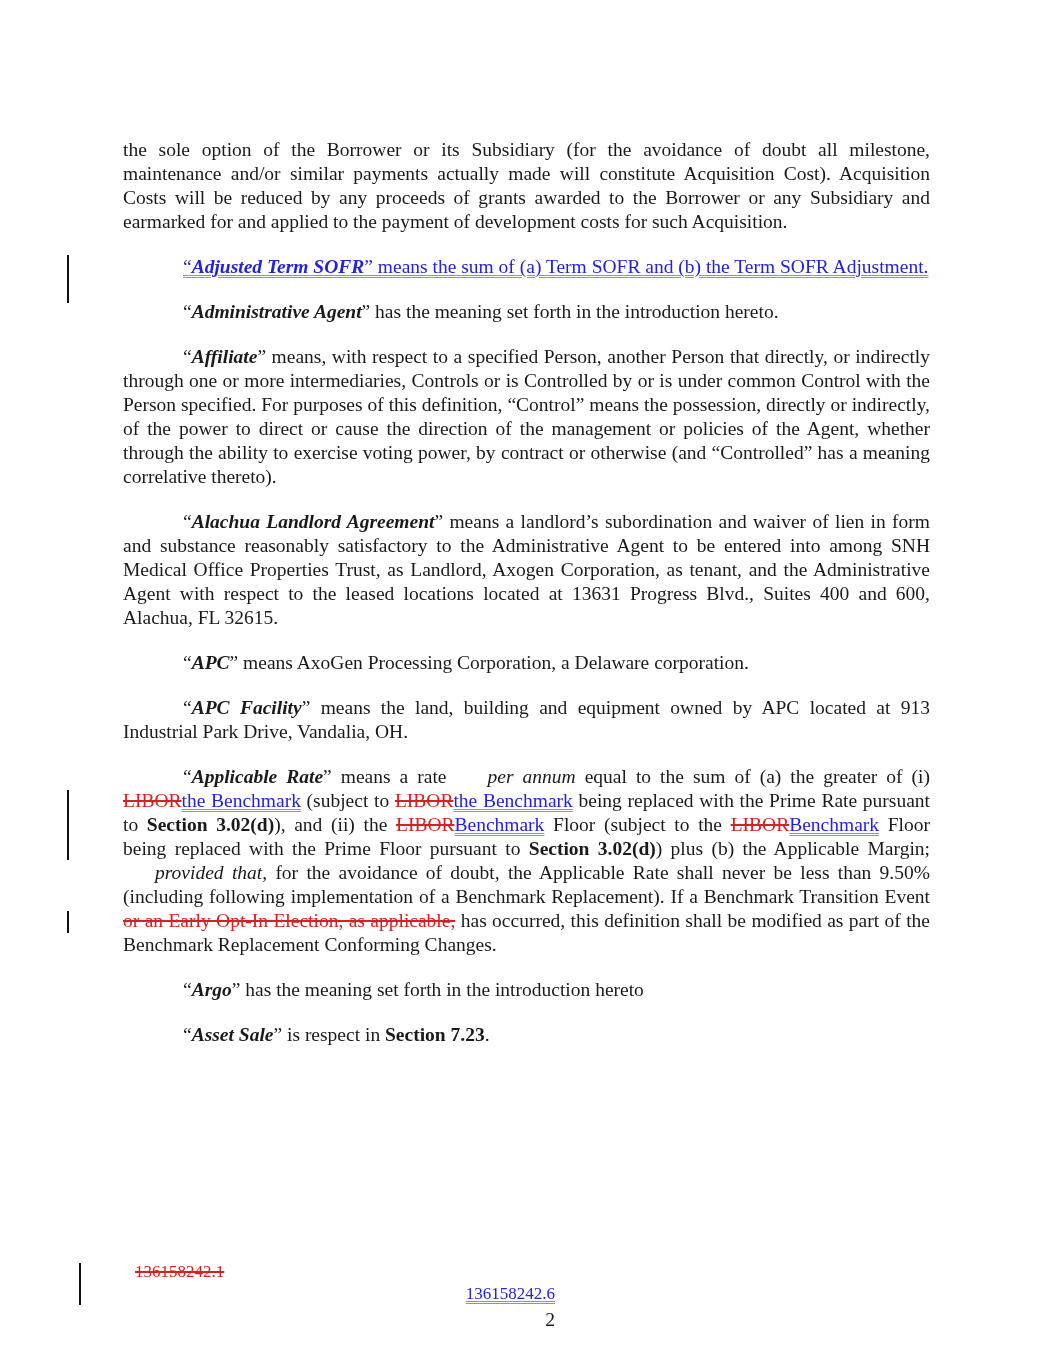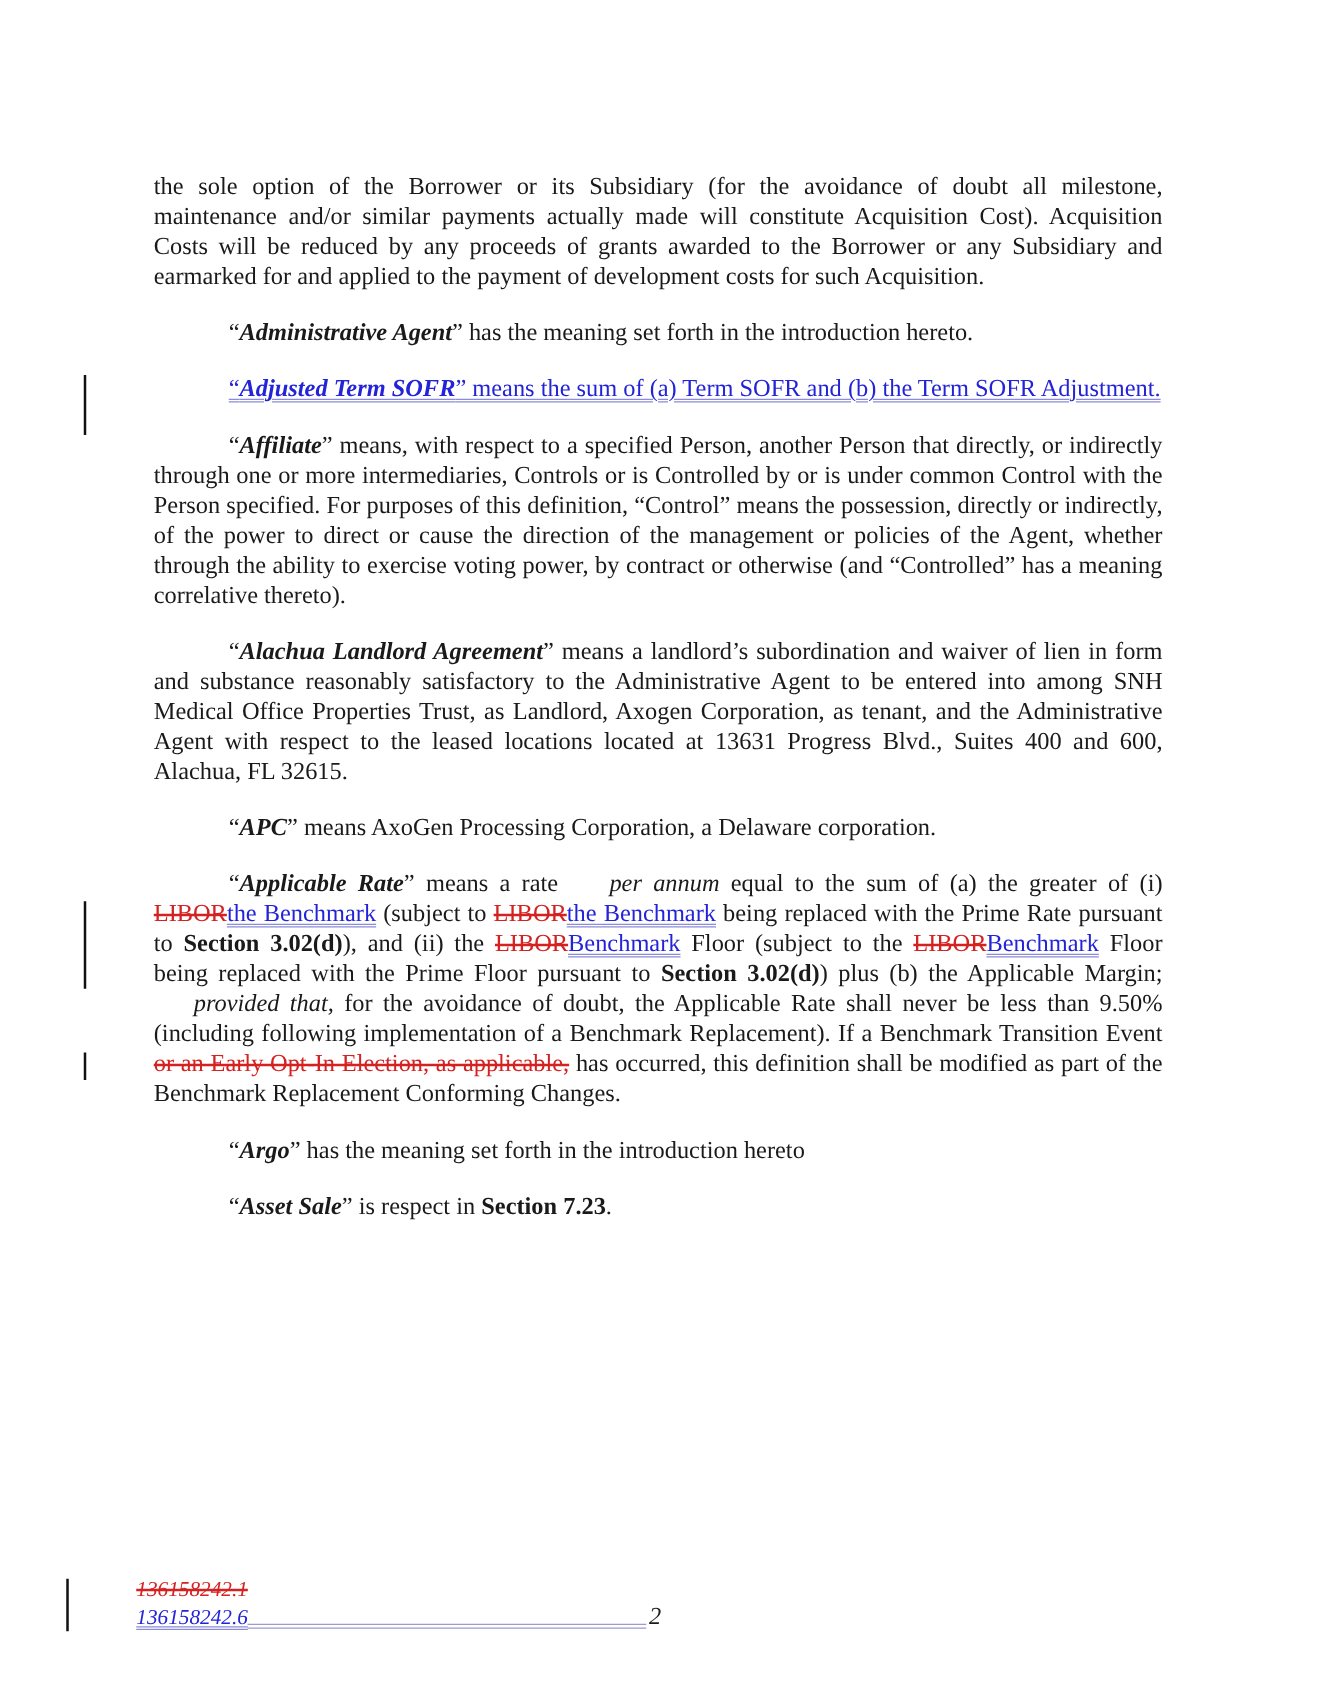--- a/index.html
+++ b/index.html
@@ -49,30 +49,30 @@
     text-decoration-thickness: 1.5px;
   }
   .changebar {
     position: absolute;
     left: -56px;
     width: 2px;
     background: #111;
   }
   .footer {
     position: absolute;
-    left: 109px;
+    left: 135px;
     top: 1261px;
     width: 420px;
     font-size: 17px;
     line-height: 22px;
-    font-style: italic;
   }
   .footer .f2 {
     display: flex;
     align-items: flex-end;
+    flex-direction: column;
   }
   .f-rule {
     flex: 1;
     height: 2px;
     border-top: 1px solid var(--footer-rule-blue, #9b9bd0);
     border-bottom: 1px solid var(--footer-rule-blue, #9b9bd0);
     margin: 0 0 2px 0;
   }
   .pagenum {
     font-size: 19.5px;
@@ -84,25 +84,26 @@
     top: 2px;
     height: 42px;
   }
 </style>
 </head>
 <body>
 
 <div class="page">
   <div class="content" id="doc-body">
       <p class="para"><span>the sole option of the Borrower or its Subsidiary (for the avoidance of doubt all milestone, maintenance and/or similar payments actually made will constitute Acquisition Cost).  Acquisition Costs will be reduced by any proceeds of grants awarded to the Borrower or any Subsidiary and earmarked for and applied to the payment of development costs for such Acquisition.</span></p>
+      <p class="para indent"><span class="ins">“</span><span class="ins bi">Adjusted Term SOFR</span><span class="ins">” means the sum of (a) Term SOFR and (b) the Term SOFR Adjustment.</span><span class="changebar" style="top: 0px; height: 48px;"></span></p>
       <p class="para indent"><span>“</span><span class="bi">Administrative Agent</span><span>” has the meaning set forth in the introduction hereto.</span></p>
-      <p class="para indent"><span class="ins">“</span><span class="ins bi">Adjusted Term SOFR</span><span class="ins">” means the sum of (a) Term SOFR and (b) the Term SOFR Adjustment.</span><span class="changebar" style="top: 0px; height: 48px;"></span></p>
       <p class="para indent"><span>“</span><span class="bi">Affiliate</span><span>” means, with respect to a specified Person, another Person that directly, or indirectly through one or more intermediaries, Controls or is Controlled by or is under common Control with the Person specified.  For purposes of this definition, “Control” means the possession, directly or indirectly, of the power to direct or cause the direction of the management or policies of the Agent, whether through the ability to exercise voting power, by contract or otherwise (and “Controlled” has a meaning correlative thereto).</span></p>
       <p class="para indent"><span>“</span><span class="bi">Alachua Landlord Agreement</span><span>” means a landlord’s subordination and waiver of lien in form and substance reasonably satisfactory to the Administrative Agent to be entered into among SNH Medical Office Properties Trust, as Landlord, Axogen Corporation, as tenant, and the Administrative Agent with respect to the leased locations located at 13631 Progress Blvd., Suites 400 and 600, Alachua, FL 32615.</span></p>
       <p class="para indent"><span>“</span><span class="bi">APC</span><span>” means AxoGen Processing Corporation, a Delaware corporation.</span></p>
+      <p class="para indent"><span>“</span><span class="bi">APC Facility</span><span>” means the land, building and equipment owned by APC located at 913 Industrial Park Drive, Vandalia, OH.</span></p>
       <p class="para indent"><span>“</span><span class="bi">Applicable Rate</span><span>” means a rate </span><span class="i">per annum</span><span> equal to the sum of (a) the greater of (i) </span><span class="del">LIBOR</span><span class="ins">the Benchmark</span><span> (subject to </span><span class="del">LIBOR</span><span class="ins">the Benchmark</span><span> being replaced with the Prime Rate pursuant to </span><span class="b">Section 3.02(d)</span><span>), and (ii) the </span><span class="del">LIBOR</span><span class="ins">Benchmark</span><span> Floor (subject to the </span><span class="del">LIBOR</span><span class="ins">Benchmark</span><span> Floor being replaced with the Prime Floor pursuant to </span><span class="b">Section 3.02(d)</span><span>) plus (b) the Applicable Margin; </span><span class="i">provided that,</span><span> for the avoidance of doubt, the Applicable Rate shall never be less than 9.50% (including following implementation of a Benchmark Replacement).  If a Benchmark Transition Event</span><span class="del"> or an Early Opt-In Election, as applicable,</span><span> has occurred, this definition shall be modified as part of the Benchmark Replacement Conforming Changes.</span><span class="changebar" style="top: 25px; height: 70px;"></span><span class="changebar" style="top: 146px; height: 22px;"></span></p>
       <p class="para indent"><span>“</span><span class="bi">Argo</span><span>” has the meaning set forth in the introduction hereto</span></p>
       <p class="para indent"><span>“</span><span class="bi">Asset Sale</span><span>” is respect in </span><span class="b">Section 7.23</span><span>.</span></p>
     </div>
 
   <div class="footer">
     <div class="f1">
       <span class="del">136158242.1</span>
     </div>
     <div class="f2">

